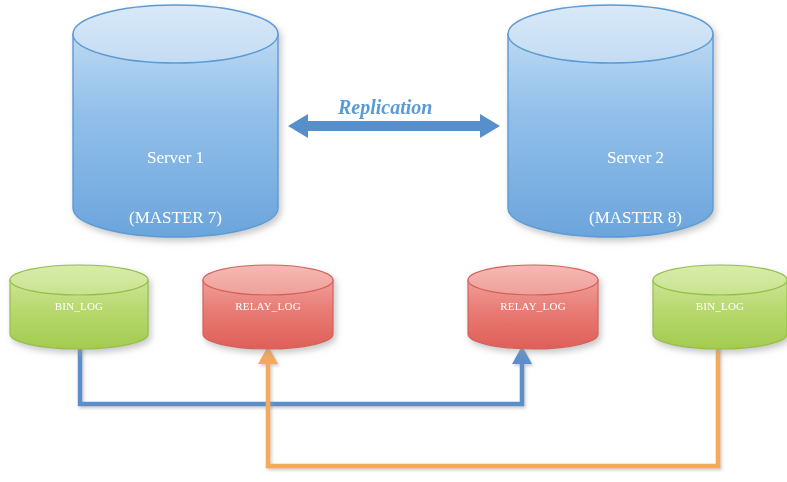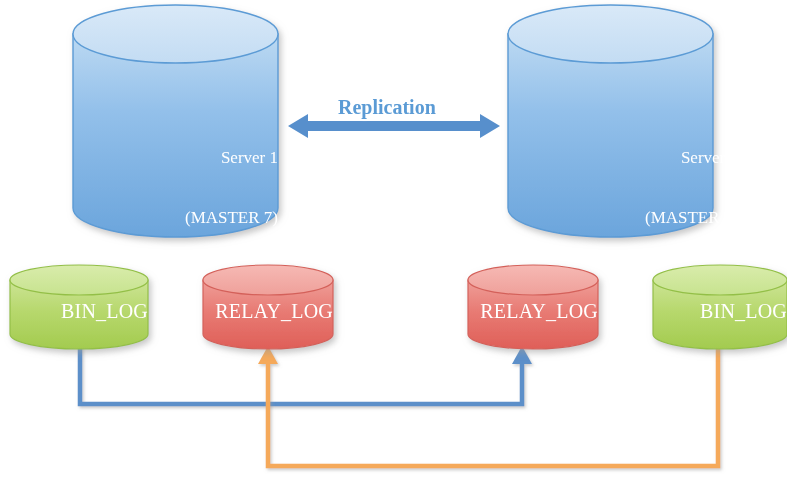--- a/index.html
+++ b/index.html
@@ -18,46 +18,47 @@
   svg.layer {
     position: absolute;
     left: 0;
     top: 0;
     width: 787px;
     height: 482px;
   }
   .node-label {
     position: absolute;
     color: #ffffff;
-    text-align: right;
+    text-align: center;
     font-family: "Liberation Serif", "DejaVu Serif", serif;
     white-space: pre;
     pointer-events: none;
     line-height: 1.18;
   }
   .server-label {
     font-size: 17px;
   }
   .log-label {
-    font-size: 20px;
+    font-size: 11px;
     letter-spacing: 0.2px;
   }
   .repl-label {
     position: absolute;
     font-family: "Liberation Serif", "DejaVu Serif", serif;
     font-size: 20px;
     font-weight: bold;
     color: #5b9bd5;
     text-shadow:
        1px  1px 0 #ffffff,
       -1px  1px 0 #ffffff,
        1px -1px 0 #ffffff,
       -1px -1px 0 #ffffff,
        0 0 3px #ffffff;
     white-space: nowrap;
+    font-style: italic;
   }
 </style>
 </head>
 <body>
 
 <div id="canvas">
 
   <svg class="layer" viewBox="0 0 787 482" xmlns="http://www.w3.org/2000/svg">
     <defs>
       <linearGradient id="gradServer" x1="0" y1="0" x2="0" y2="1">

